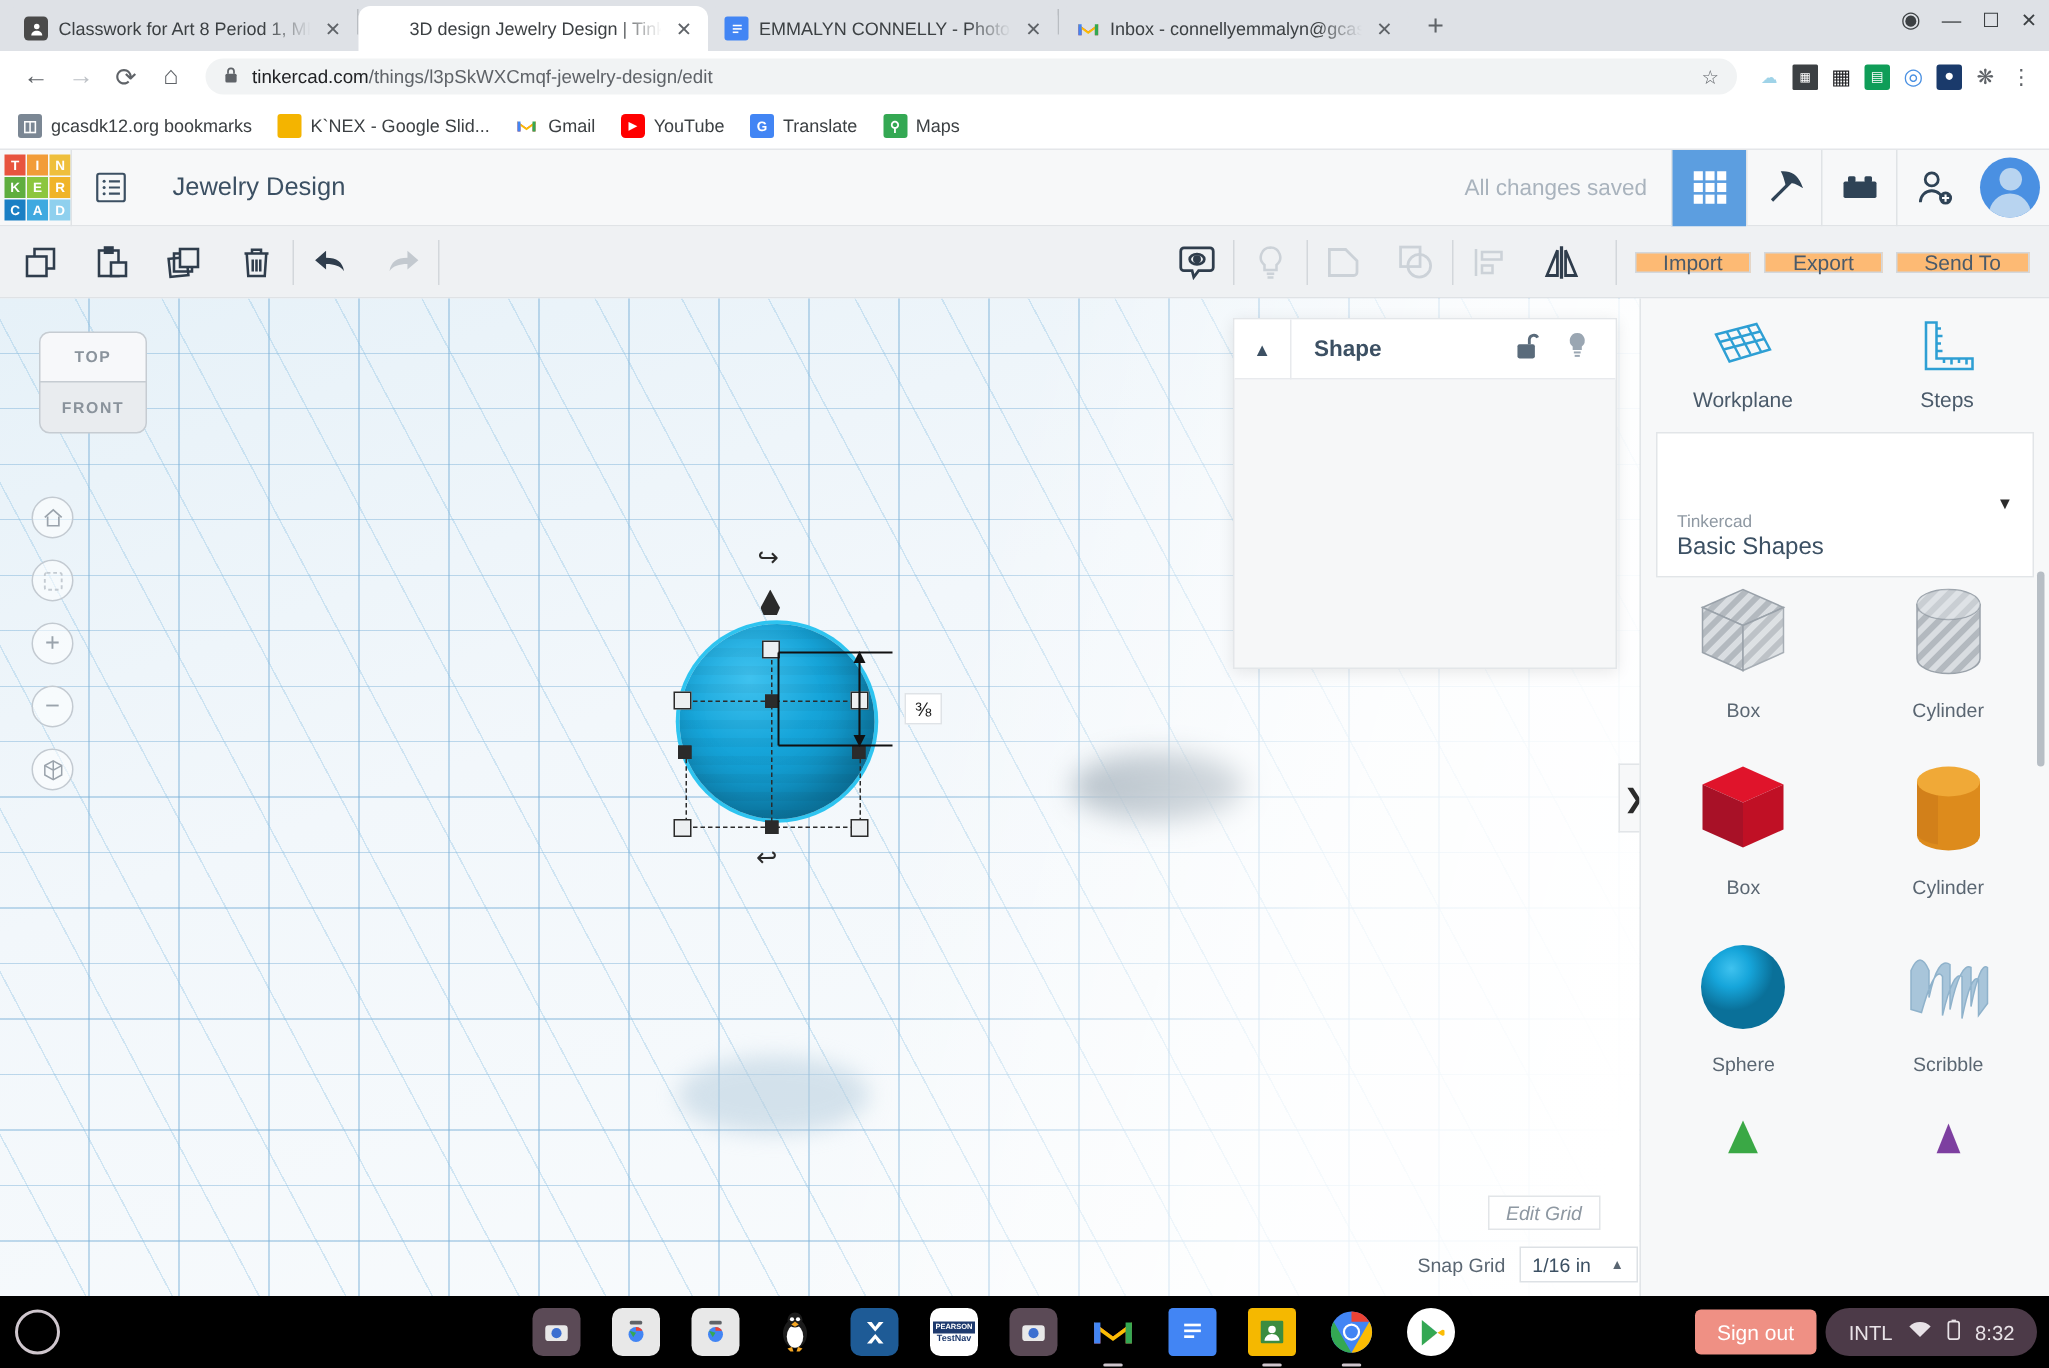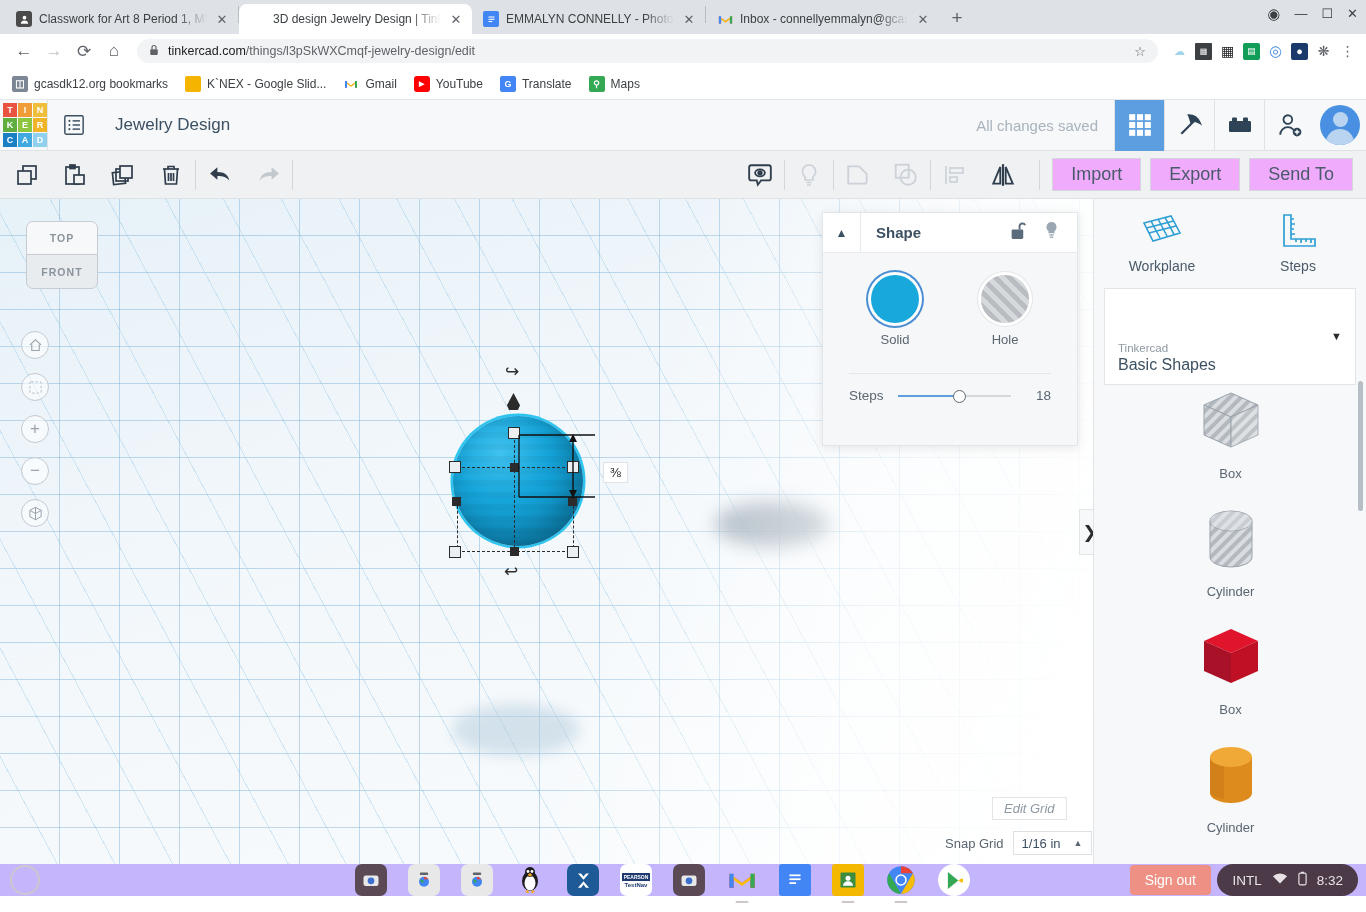--- a/index.html
+++ b/index.html
@@ -102,22 +102,22 @@
 
   
   .tc-toolbar {
     position: absolute; top: 151px; left: 0; width: 1366px; height: 48px;
     background: #eff1f3; display: flex; align-items: center;
     border-bottom: 1px solid #dfe2e5;
   }
   .tb-ico { width: 48px; height: 48px; display: flex; align-items: center;
             justify-content: center; }
   .tb-sep { width: 1px; height: 30px; background: #d3d7db; }
-  .tb-btn { height: 33px; padding: 0 18px; border: 1px solid #d3d7db;
-            background: #f0abfc; color: #4a5a6a; font-size: 18px;
+  .tb-btn { height: 14px; padding: 0 18px; border: 1px solid #d3d7db;
+            background: #fdba74; color: #4a5a6a; font-size: 14px;
             display: flex; align-items: center; justify-content: center;
             font-family: "Liberation Sans", sans-serif; }
 
   
   .canvas {
     position: absolute; top: 199px; left: 0; width: 1093px; height: 665px;
     background:
       repeating-linear-gradient(90deg, transparent 0 59px, rgba(120,175,215,.45) 59px 60px),
       repeating-linear-gradient(0deg, transparent 0 36px, rgba(120,175,215,.45) 36px 37px),
       linear-gradient(160deg, #e6f1f8 0%, #f2f7fb 40%, #fafcfd 100%);
@@ -242,33 +242,33 @@
   .sb-tool { flex: 1; display: flex; flex-direction: column; align-items: center;
              gap: 7px; }
   .sb-tool-label { font-size: 14px; color: #4a5a6a; }
   .sb-picker { margin: 4px 10px 0; background: #fff; border: 1px solid #e2e5e8;
                padding: 8px 13px 10px; display: flex; align-items: center; }
   .sb-picker-txt { flex: 1; margin-top: 45px; }
   .sb-picker-sub { font-size: 11.5px; color: #8e98a2; }
   .sb-picker-main { font-size: 16px; color: #3c5063; margin-top: 2px; }
   .sb-grid { position: absolute; top: 168px; left: 0; width: 273px; height: 497px;
              padding: 18px 0 0; overflow: hidden; }
-  .sb-row { display: flex; flex-direction: column; }
+  .sb-row { display: flex; }
   .sb-cell { flex: 1; display: flex; flex-direction: column; align-items: center;
              gap: 7px; padding-bottom: 22px; }
   .sb-cell-label { font-size: 13px; color: #5a6672; }
   .sb-scroll { position: absolute; right: 4px; top: 14px; width: 5px; height: 130px;
                background: #b7bec5; border-radius: 3px; }
 
   
   .thumb { width: 74px; height: 74px; position: relative; }
 
   
-  .shelf { position: absolute; left: 0; top: 864px; width: 1366px; height: 32px;
-           background: #c4b5fd; display: flex; align-items: center; }
+  .shelf { position: absolute; left: 0; top: 864px; width: 1366px; height: 48px;
+           background: #000000; display: flex; align-items: center; }
   .shelf-launcher { width: 30px; height: 30px; border-radius: 50%;
            border: 2px solid #cfc6cd; margin-left: 10px; }
   .shelf-apps { position: absolute; left: 355px; display: flex; gap: 21px;
            align-items: center; }
   .app-ico { width: 32px; height: 32px; border-radius: 7px; position: relative;
            display: flex; align-items: center; justify-content: center;
            font-size: 13px; font-weight: bold; }
   .app-dot { position: absolute; bottom: -7px; left: 50%; transform: translateX(-50%);
            width: 13px; height: 2.5px; background: #cfc6cd; border-radius: 2px; }
   .signout { position: absolute; right: 155px; background: #ef9084; color: #fff;
@@ -664,42 +664,20 @@
             <path d="M9 8V5a2.8 2.8 0 0 1 5.3-1.1" stroke="#5a6b7b" stroke-width="1.8" fill="none"></path>
           </svg>
         </span>
         <span>
           <svg width="17" height="19" viewBox="0 0 16 20">
             <path d="M8 1a5.3 5.3 0 0 0-3.2 9.5V13h6.4v-2.5A5.3 5.3 0 0 0 8 1z" fill="#9aa6b2"></path>
             <rect x="5.6" y="14" width="4.8" height="1.4" fill="#9aa6b2"></rect>
             <rect x="6.2" y="16.4" width="3.6" height="1.4" fill="#9aa6b2"></rect>
           </svg>
         </span>
-      </div>
-    </div>
-    <div class="sp-body">
-      <div class="sp-opts">
-        <div class="sp-opt">
-          <div class="sp-swatch solid"></div>
-          <div class="sp-opt-label">Solid</div>
-        </div>
-        <div class="sp-opt">
-          <div class="sp-swatch hole"></div>
-          <div class="sp-opt-label">Hole</div>
-        </div>
-      </div>
-      <div class="sp-hr"></div>
-      <div class="sp-steps">
-        <span>Steps</span>
-        <span class="sp-slider">
-          <span class="sp-track"></span>
-          <span class="sp-fill"></span>
-          <span class="sp-knob"></span>
-        </span>
-        <span class="sp-val">18</span>
       </div>
     </div>
   </div>
 
   <div class="sidebar">
     <div class="sb-tools">
       <div class="sb-tool">
         <svg width="42" height="38" viewBox="0 0 42 38">
           <g stroke="#2e9fd4" stroke-width="1.6" fill="none">
             <path d="M3 10 L30 3 L39 20 L12 28 Z"></path>
@@ -793,20 +771,29 @@
                   <stop offset="0%" stop-color="#3fc2ef"></stop>
                   <stop offset="45%" stop-color="#16a5da"></stop>
                   <stop offset="100%" stop-color="#0a7099"></stop>
                 </radialGradient>
               </defs>
               <circle cx="37" cy="37" r="28" fill="url(#sphg)"></circle>
             </svg>
           </div>
           <div class="sb-cell-label">Sphere</div>
         </div>
+        <div class="sb-cell">
+          <div class="thumb">
+            <svg width="74" height="74" viewBox="0 0 74 74">
+              <path d="M12 52 L12 26 Q18 12 24 26 L24 44 Q30 16 38 22 L38 52 Q45 20 52 24 L52 50 Q58 20 63 24 L63 48
+                       L57 56 L57 32 Q52 28 46 58 L46 30 Q40 26 33 56 L33 30 Q28 22 19 54 Z" fill="#a8c5da" stroke="#8fb2cb" stroke-width="1"></path>
+            </svg>
+          </div>
+          <div class="sb-cell-label">Scribble</div>
+        </div>
       </div>
 
       <div class="sb-row">
         <div class="sb-cell">
           <svg width="74" height="30" viewBox="0 0 74 30">
             <path d="M37 8 L47 30 L27 30 Z" fill="#3aa845"></path>
           </svg>
         </div>
         <div class="sb-cell">
           <svg width="74" height="30" viewBox="0 0 74 30">

